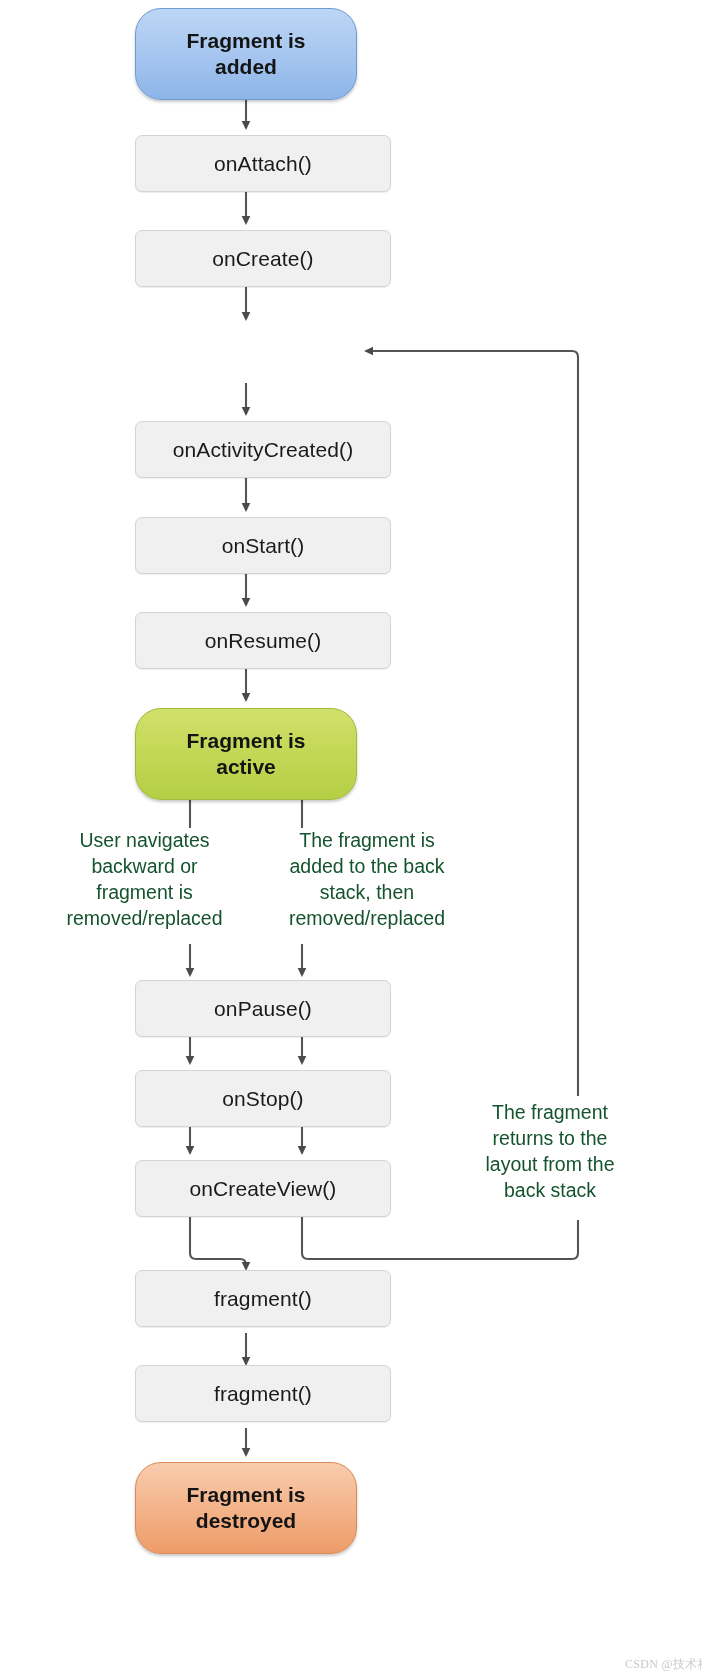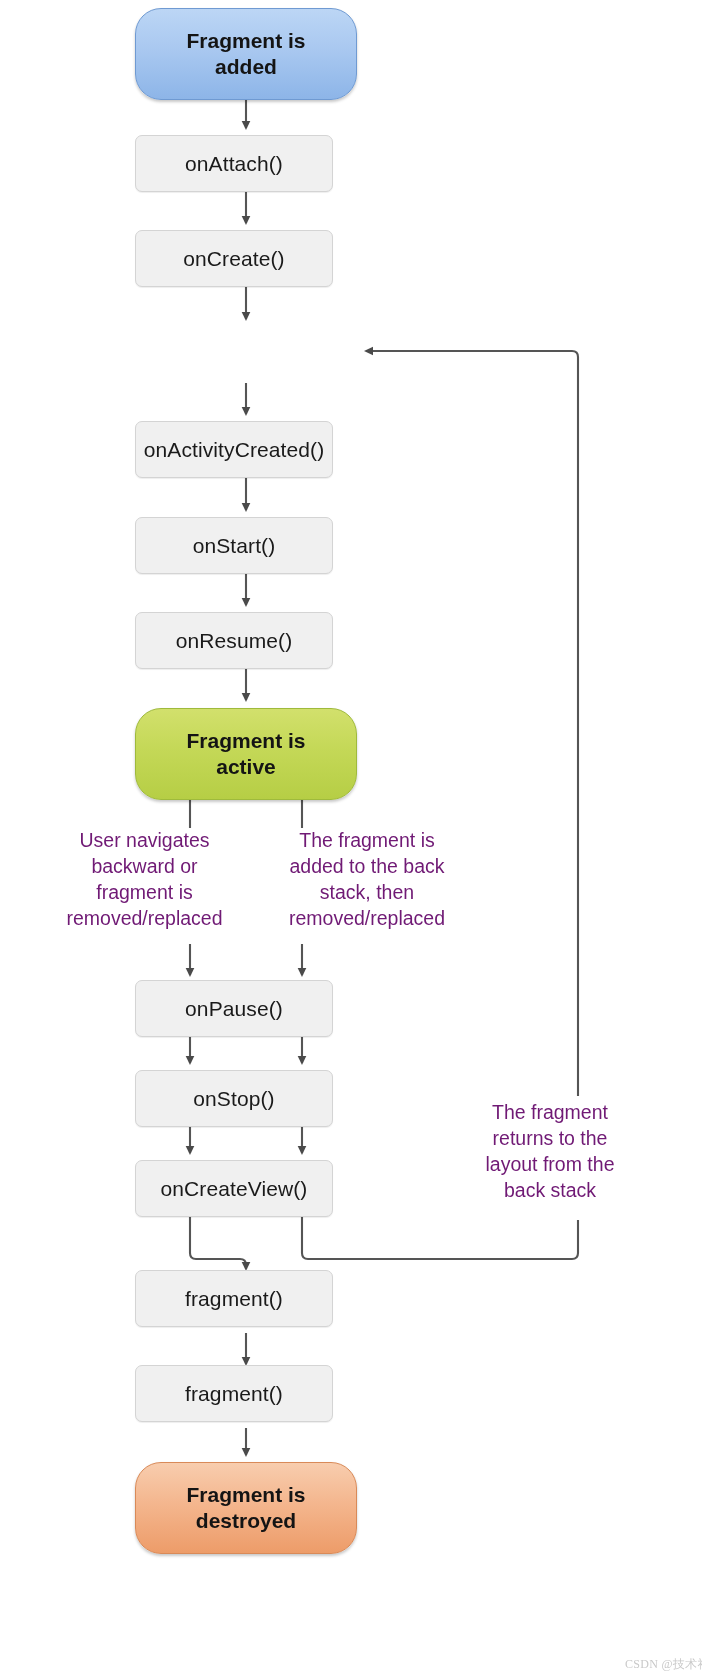--- a/index.html
+++ b/index.html
@@ -10,21 +10,21 @@
   }
   #canvas{position:absolute;left:0;top:0;width:702px;height:1676px;padding-left:32px;}
   svg.wires{position:absolute;left:0;top:0;width:702px;height:1676px;pointer-events:none;}
 
   
   .node{
     position:absolute;box-sizing:border-box;
     display:flex;align-items:center;justify-content:center;text-align:center;
   }
   .step{
-    left:135px;width:198px;height:57px;
+    left:135px;width:256px;height:57px;
     background:#f0f0f0;
     border:1px solid #d4d4d4;
     border-radius:7px;
     color:#1a1a1a;
     font-size:21px;
     font-weight:400;
     letter-spacing:.1px;
     box-shadow:0 1px 1px rgba(0,0,0,.07);
   }
   .terminal{
@@ -48,21 +48,21 @@
   }
   .t-destroyed{
     top:1462px;height:92px;
     background:linear-gradient(180deg,#f8cdae 0%,#f4b68e 45%,#ed9c69 100%);
     border:1px solid #d98a58;
   }
 
   
   .note{
     position:absolute;
-    color:#701a75;
+    color:#14532d;
     font-size:19.5px;
     line-height:1.33;
     text-align:center;
     white-space:pre-line;
   }
   .note-left{left:42px;top:828px;width:205px;}
   .note-right{left:262px;top:828px;width:210px;}
   .note-backstack{left:455px;top:1100px;width:190px;}
 
   .watermark{

